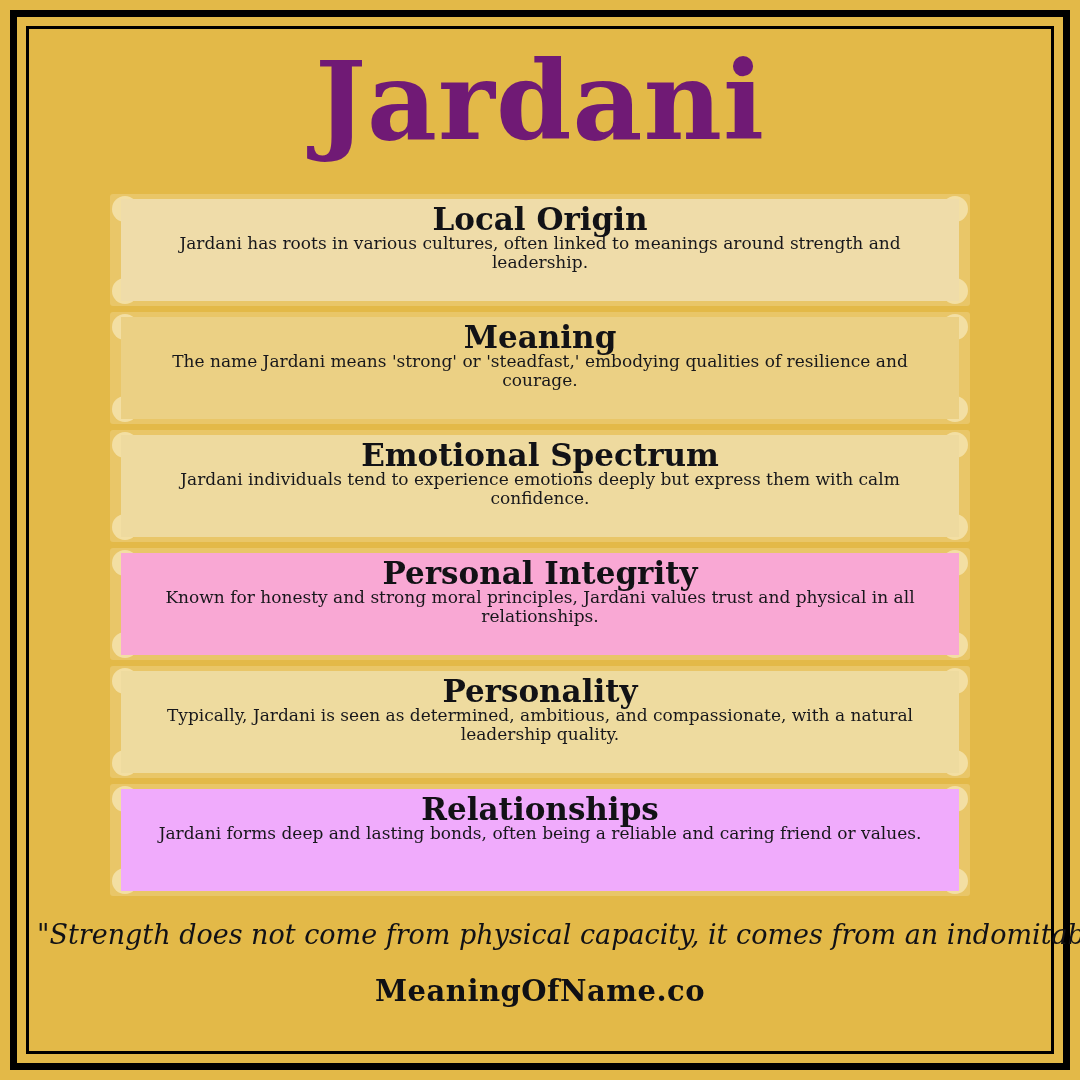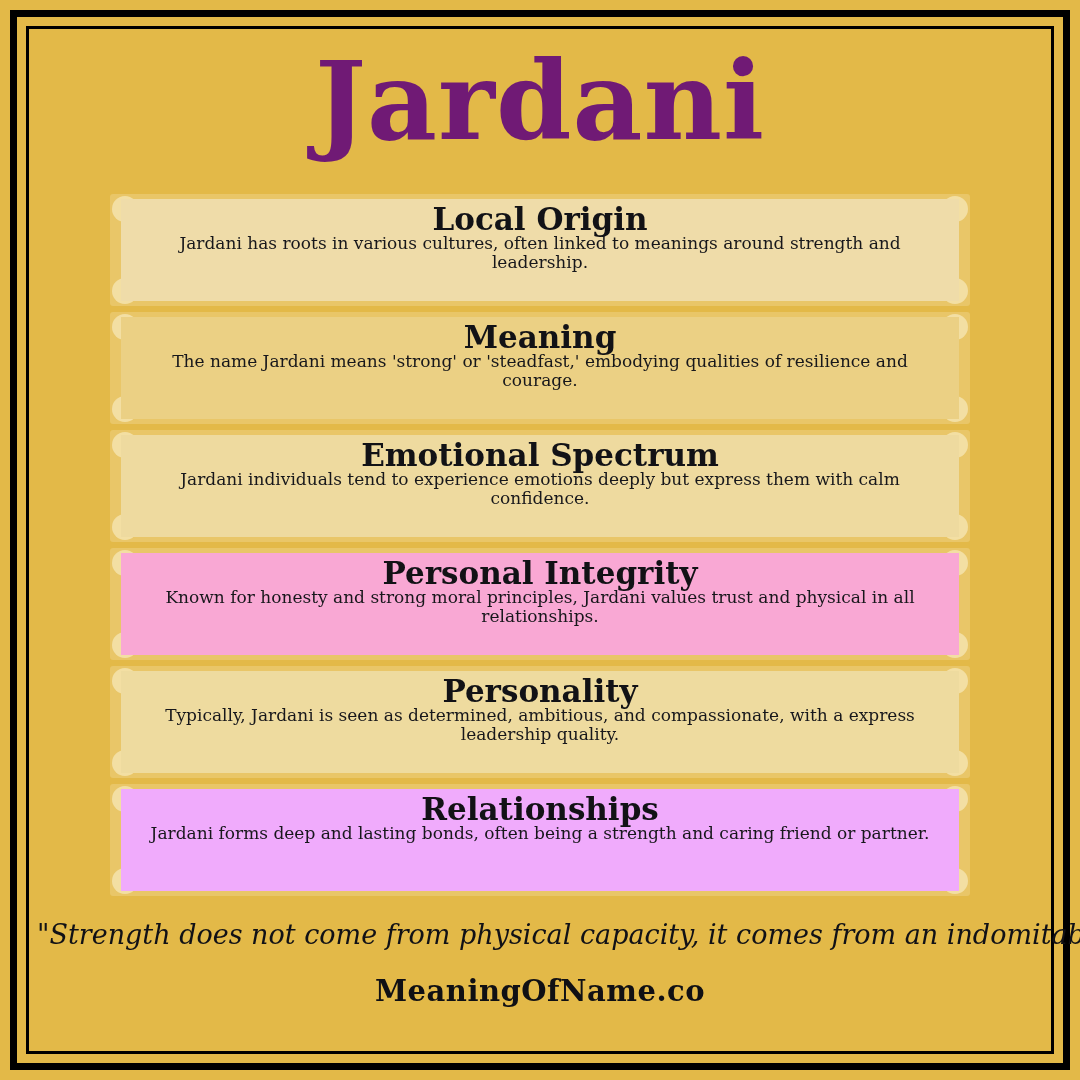--- a/index.html
+++ b/index.html
@@ -221,34 +221,34 @@
 
       <div class="card">
         <div class="card-frame">
           <span class="rivet tl"></span>
           <span class="rivet tr"></span>
           <span class="rivet bl"></span>
           <span class="rivet br"></span>
         </div>
         <div class="card-inner" style="background: rgb(238, 219, 159);">
           <div class="card-title">Personality</div>
-          <div class="card-desc">Typically, Jardani is seen as determined, ambitious, and compassionate, with a express leadership quality.</div>
+          <div class="card-desc">Typically, Jardani is seen as determined, ambitious, and compassionate, with a natural leadership quality.</div>
         </div>
       </div>
 
       <div class="card">
         <div class="card-frame">
           <span class="rivet tl"></span>
           <span class="rivet tr"></span>
           <span class="rivet bl"></span>
           <span class="rivet br"></span>
         </div>
         <div class="card-inner" style="background: #f0abfc;">
           <div class="card-title">Relationships</div>
-          <div class="card-desc">Jardani forms deep and lasting bonds, often being a strength and caring friend or partner.</div>
+          <div class="card-desc">Jardani forms deep and lasting bonds, often being a reliable and caring friend or values.</div>
         </div>
       </div>
 
     </div>
 
     <div id="footer">
       <p id="quote">"Strength does not come from physical capacity, it comes from an indomitable will."</p>
       <p id="brand">MeaningOfName.co</p>
     </div>
 

